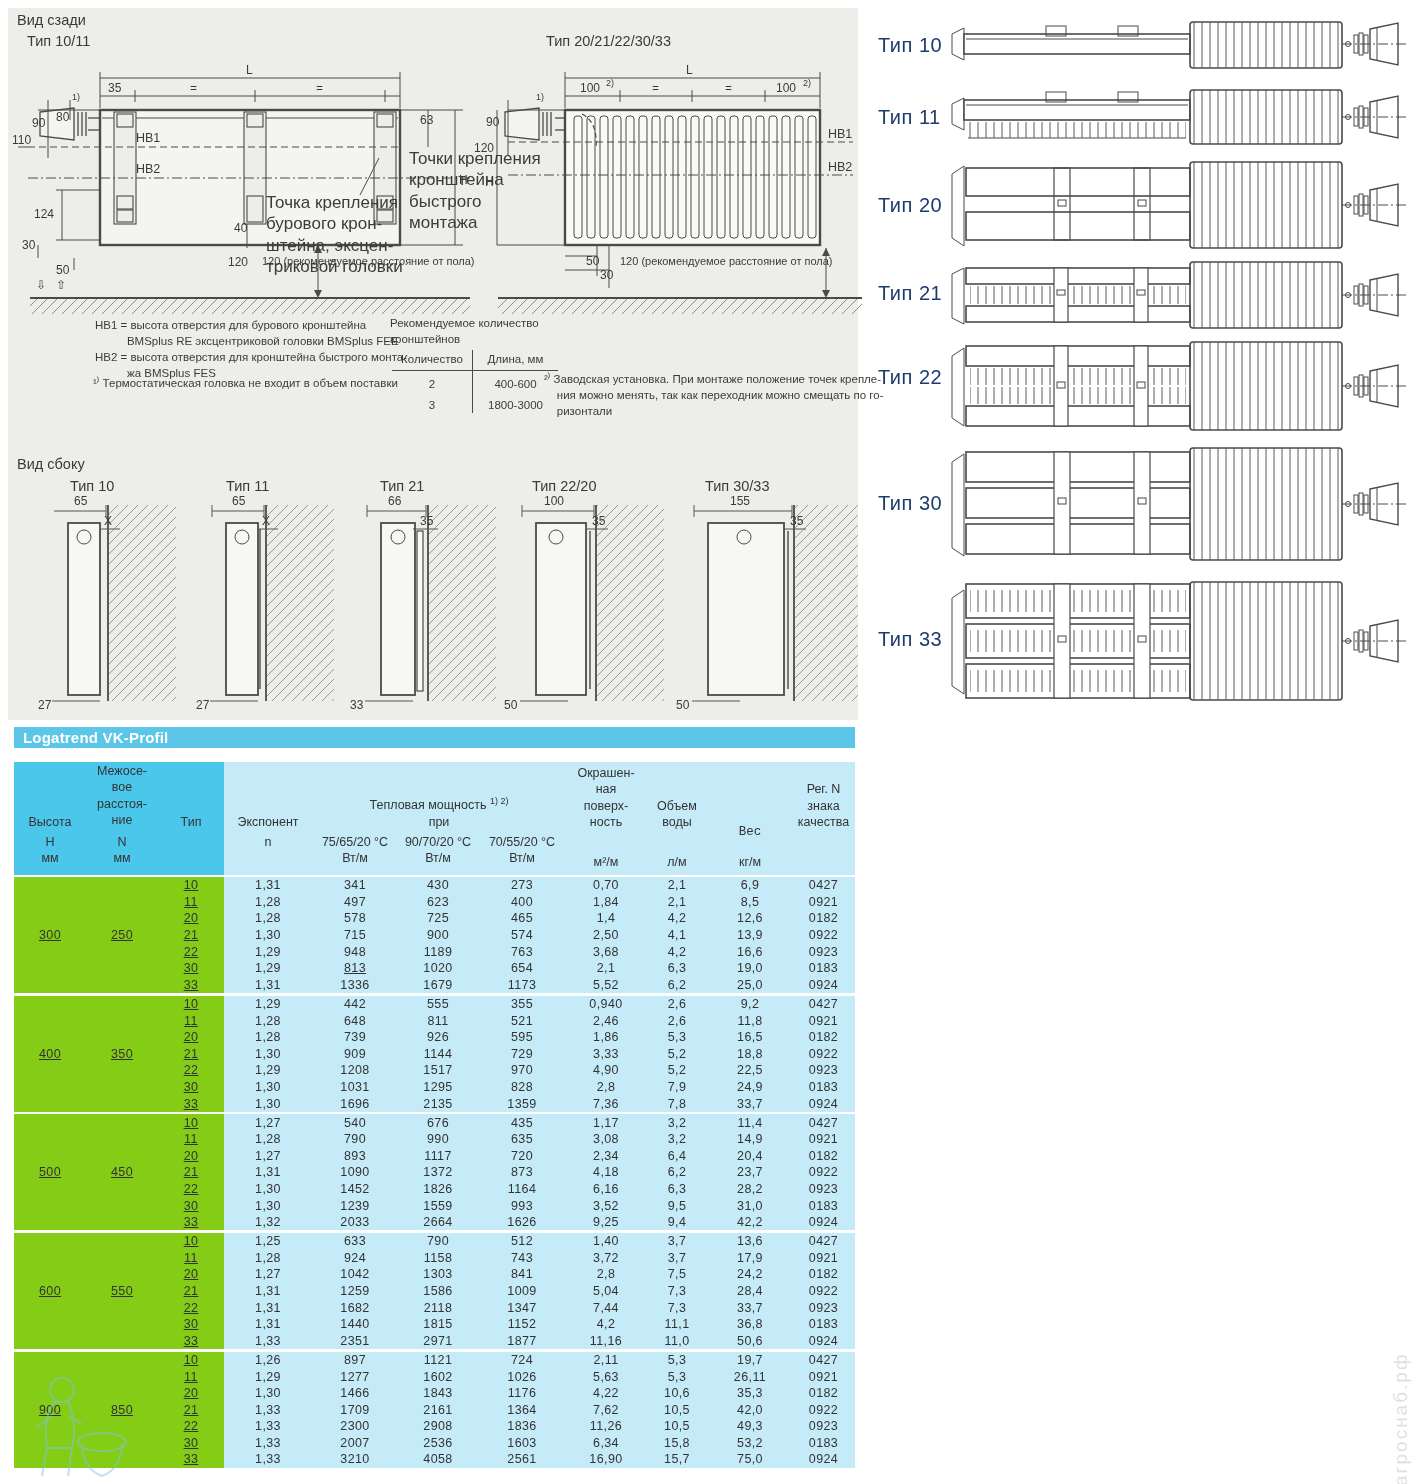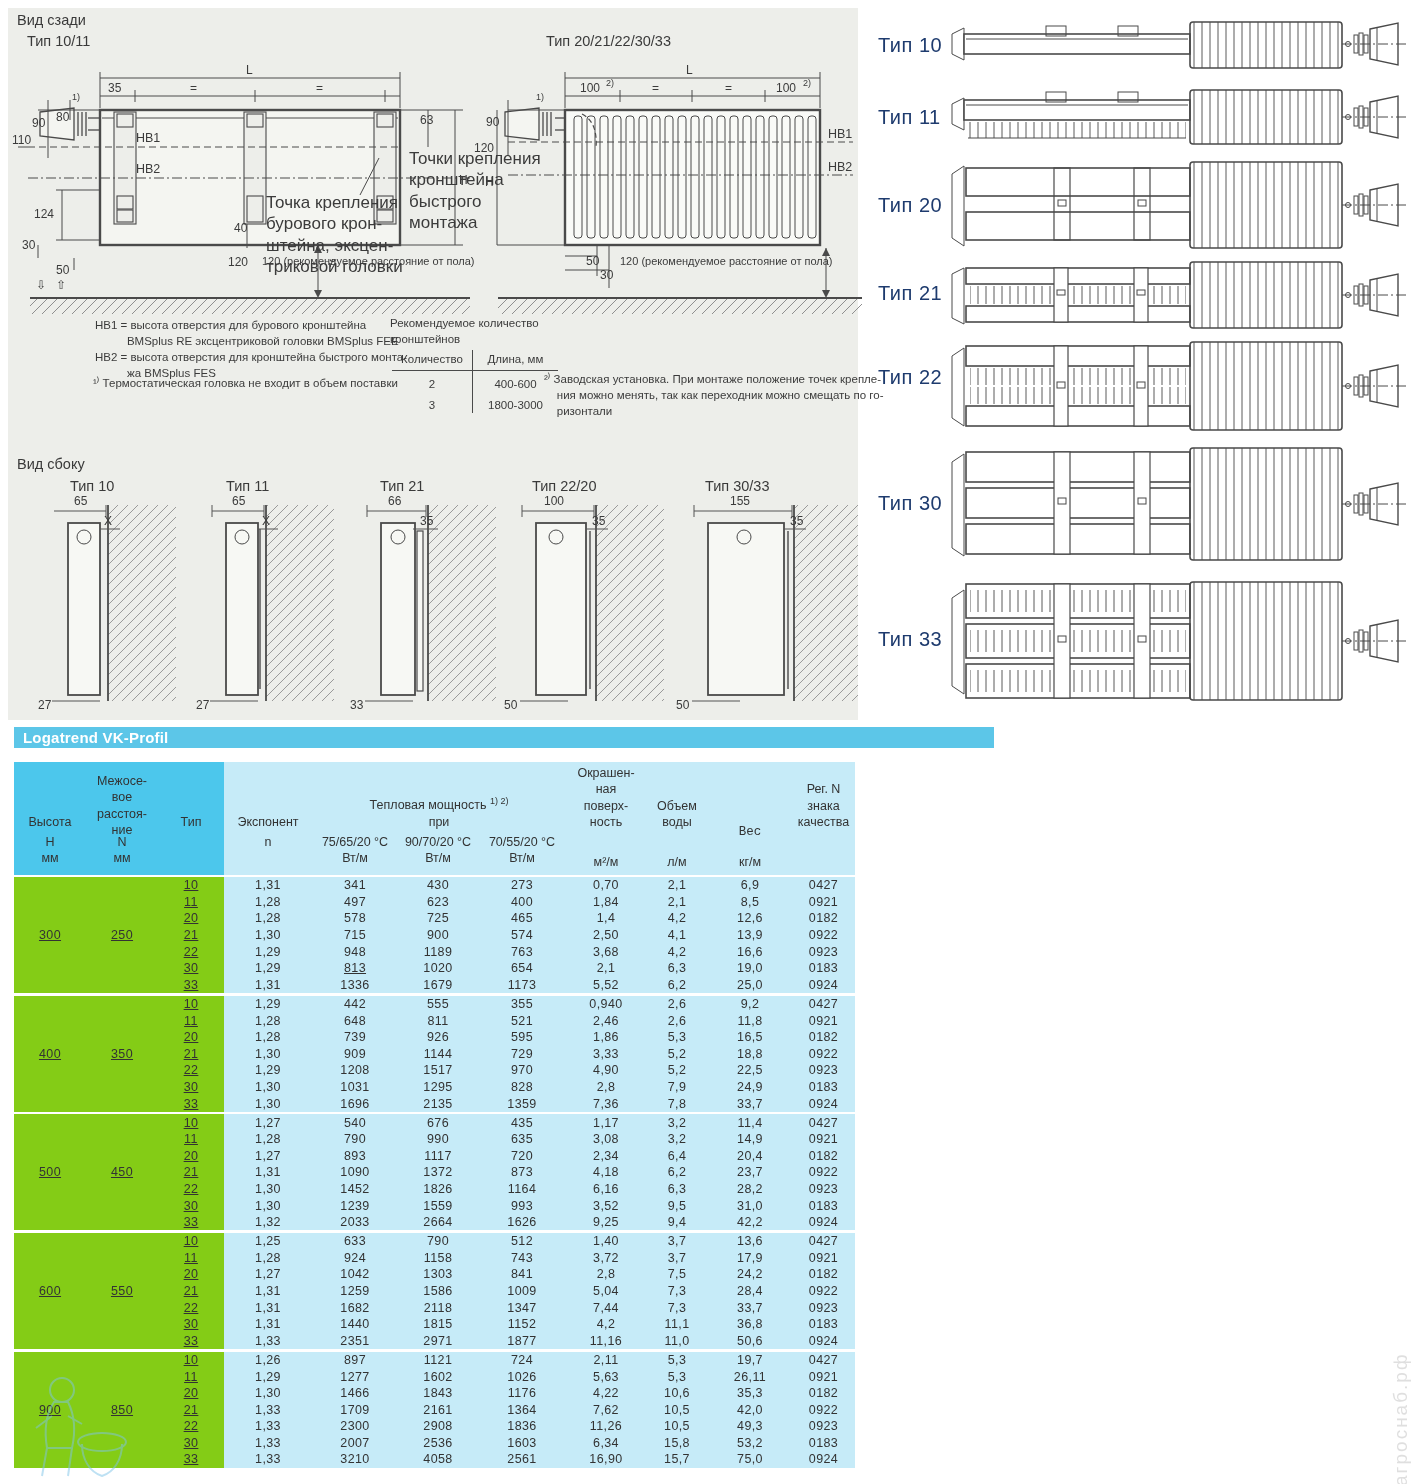--- a/index.html
+++ b/index.html
@@ -27,21 +27,21 @@
 
   
   .bt-title { font-size:11.5px; line-height:1.4; white-space:pre; }
   .bt-grid { display:grid; grid-template-columns:80px 86px; font-size:11.5px; }
   .bt-h { border-bottom:1.5px solid #4a4a4a; padding:3px 2px 5px; text-align:center; }
   .bt-c { padding:7px 2px 2px; text-align:center; }
   .bt-l { border-left:1.2px solid #4a4a4a; }
 
   
   .ttitle {
-    position:absolute; left:14px; top:727px; width:980px; height:21px;
+    position:absolute; left:14px; top:727px; width:841px; height:21px;
     background:#5cc6e8; color:#fff; font-weight:bold; font-size:15px;
     padding-left:9px; line-height:21px; letter-spacing:.2px;
   }
   .thead { position:absolute; left:14px; top:762px; width:841px; height:113px; }
   .hd-dark { position:absolute; left:0; top:0; width:210px; height:113px; background:#4cc7ec; }
   .hd-light{ position:absolute; left:210px; top:0; width:631px; height:113px; background:#c6ebf8; }
   .hc {
     position:absolute; display:flex; flex-direction:column; align-items:center;
     font-size:12.5px; line-height:1.3; color:#333; text-align:center; white-space:pre;
   }
@@ -588,21 +588,21 @@
     </svg>
   </div>
 
   <div class="ttitle">Logatrend VK-Profil</div>
 
   <div class="thead">
     <div class="hd-dark"></div>
     <div class="hd-light"></div>
 
     <div class="hc hc-bot" style="left:0;top:6px;width:72px;height:62px;">Высота</div>
-    <div class="hc hc-bot" style="left:72px;top:14px;width:72px;height:62px;">Межосе-
+    <div class="hc hc-bot" style="left:72px;top:4px;width:72px;height:62px;">Межосе-
 вое
 расстоя-
 ние</div>
     <div class="hc hc-bot" style="left:144px;top:6px;width:66px;height:62px;">Тип</div>
     <div class="hc hc-bot" style="left:210px;top:6px;width:88px;height:62px;">Экспонент</div>
     <div class="hc hc-bot" style="left:298px;top:6px;width:254px;height:62px;">
       <div><span>Тепловая мощность </span><sup>1) 2)</sup></div>
       <div>при</div>
     </div>
     <div class="hc hc-bot" style="left:552px;top:6px;width:80px;height:62px;">Окрашен-

